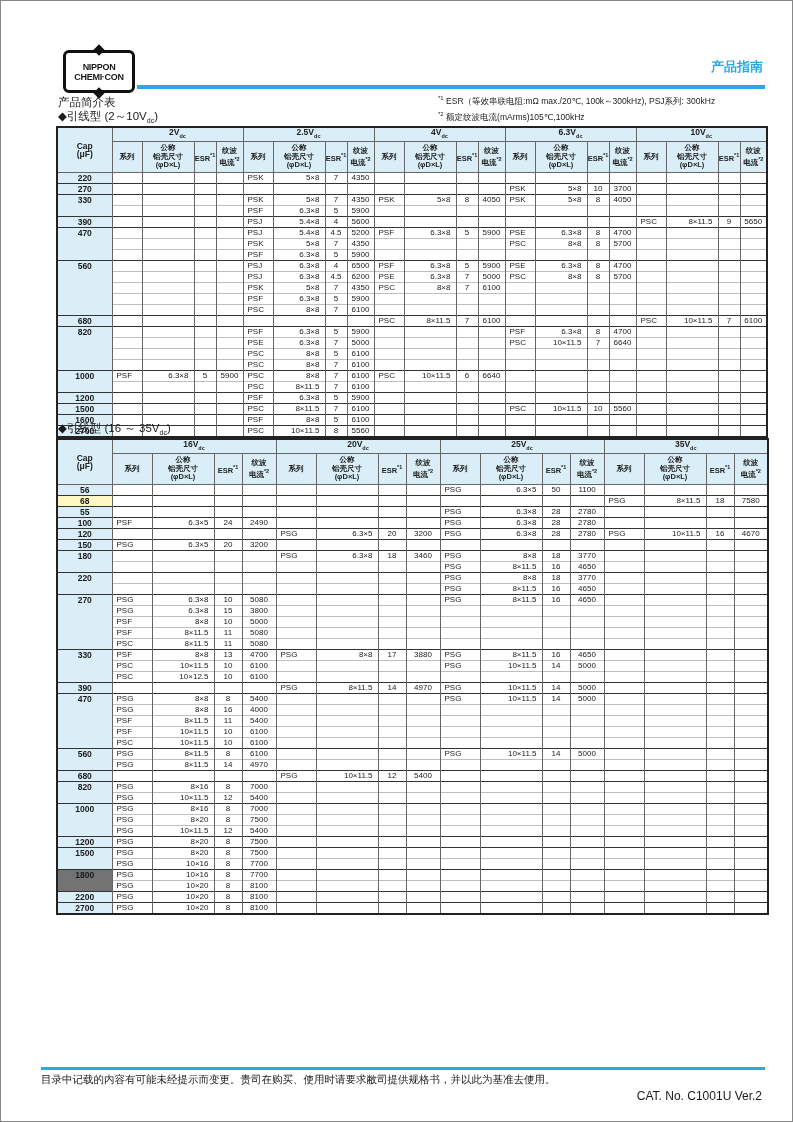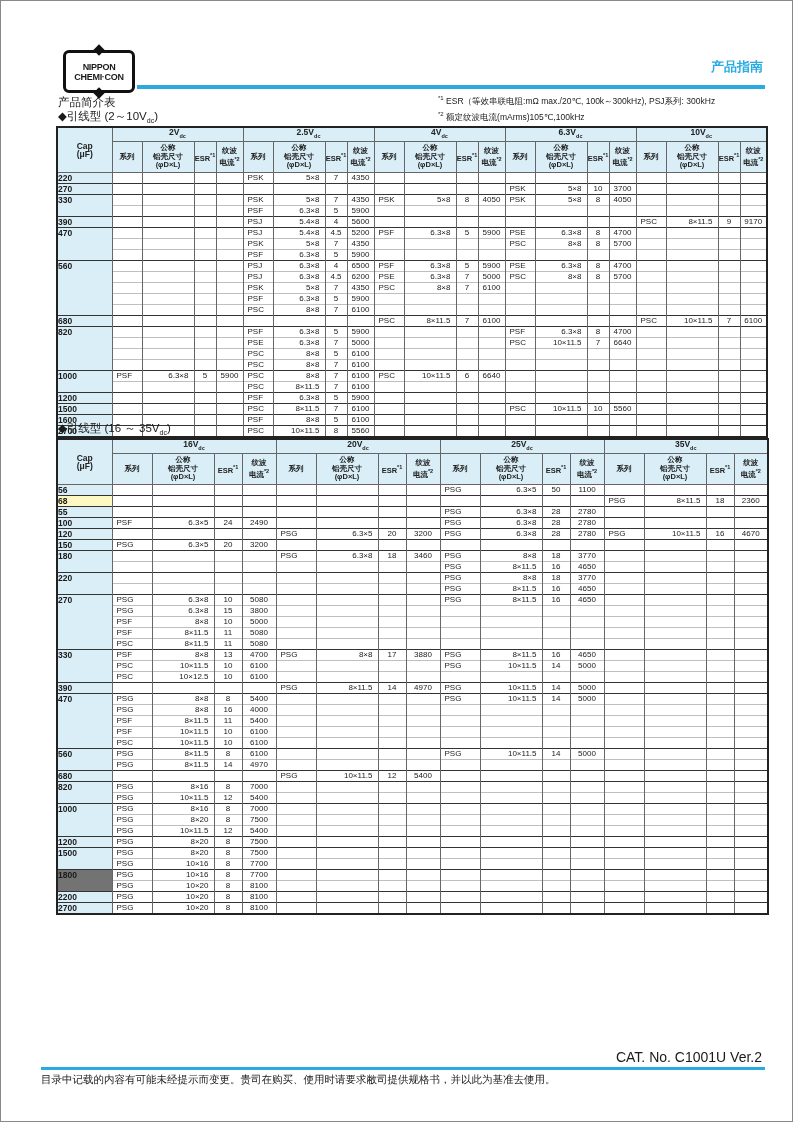--- a/index.html
+++ b/index.html
@@ -30,30 +30,30 @@
         white-space:nowrap;}
   table.spec thead th{background:#d9eef7;color:#222;font-size:7.5px;line-height:8.5px;
         font-weight:bold;text-align:center;vertical-align:middle;}
   table.spec thead tr.grp-row th{height:13px;font-size:8.5px;}
   table.spec thead tr.sub-row th{height:30px;}
   table.spec thead th sup{font-size:5.5px;}
   table.spec thead th sub{font-size:5.5px;}
   table.spec tbody td{height:10px;font-size:8px;line-height:10px;vertical-align:top;
         border-top:1px solid #bfbfbf;border-bottom:none;}
   table.spec tbody tr.cap-top td{border-top:1.5px solid #333;}
-  table.spec td.c-cap{background:#d9eef7;font-weight:bold;
+  table.spec td.c-cap{background:#d9eef7;font-weight:bold;text-align:center;
         font-size:8.5px;}
   table.spec td.c-series{text-align:left;padding-left:4px;}
   table.spec td.c-size{text-align:right;padding-right:5px;}
   table.spec td.c-esr{text-align:center;}
   table.spec td.c-rip{text-align:center;}
   
   .rule.ftr{left:40px;right:27px;top:1066px;height:3px;}
   .footer-note{position:absolute;left:40px;top:1072px;font-size:10.5px;}
-  .footer-cat{position:absolute;right:30px;top:1048px;font-size:14px;}
+  .footer-cat{position:absolute;right:30px;top:1088px;font-size:12px;}
 </style>
 </head>
 <body>
 
 <div class="page">
 
   <div class="logo">
     <div>NIPPON</div>
     <div>CHEMI·CON</div>
   </div>
@@ -273,21 +273,21 @@
             <td class="c-size"></td>
             <td class="c-esr"></td>
             <td class="c-rip"></td>
             <td class="c-series"></td>
             <td class="c-size"></td>
             <td class="c-esr"></td>
             <td class="c-rip"></td>
             <td class="c-series">PSC</td>
             <td class="c-size">8×11.5</td>
             <td class="c-esr">9</td>
-            <td class="c-rip">9170</td>
+            <td class="c-rip">5650</td>
           </tr>
           <tr class="cap-top">
             <td class="c-cap" rowspan="3" style="background: rgb(217, 238, 247);">470</td>
             <td class="c-series"></td>
             <td class="c-size"></td>
             <td class="c-esr"></td>
             <td class="c-rip"></td>
             <td class="c-series">PSJ</td>
             <td class="c-size">5.4×8</td>
             <td class="c-esr">4.5</td>
@@ -826,21 +826,21 @@
             <td class="c-size"></td>
             <td class="c-esr"></td>
             <td class="c-rip"></td>
             <td class="c-series"></td>
             <td class="c-size"></td>
             <td class="c-esr"></td>
             <td class="c-rip"></td>
             <td class="c-series">PSG</td>
             <td class="c-size">8×11.5</td>
             <td class="c-esr">18</td>
-            <td class="c-rip">2360</td>
+            <td class="c-rip">7580</td>
           </tr>
           <tr class="cap-top">
             <td class="c-cap" rowspan="1" style="background: rgb(217, 238, 247);">55</td>
             <td class="c-series"></td>
             <td class="c-size"></td>
             <td class="c-esr"></td>
             <td class="c-rip"></td>
             <td class="c-series"></td>
             <td class="c-size"></td>
             <td class="c-esr"></td>

